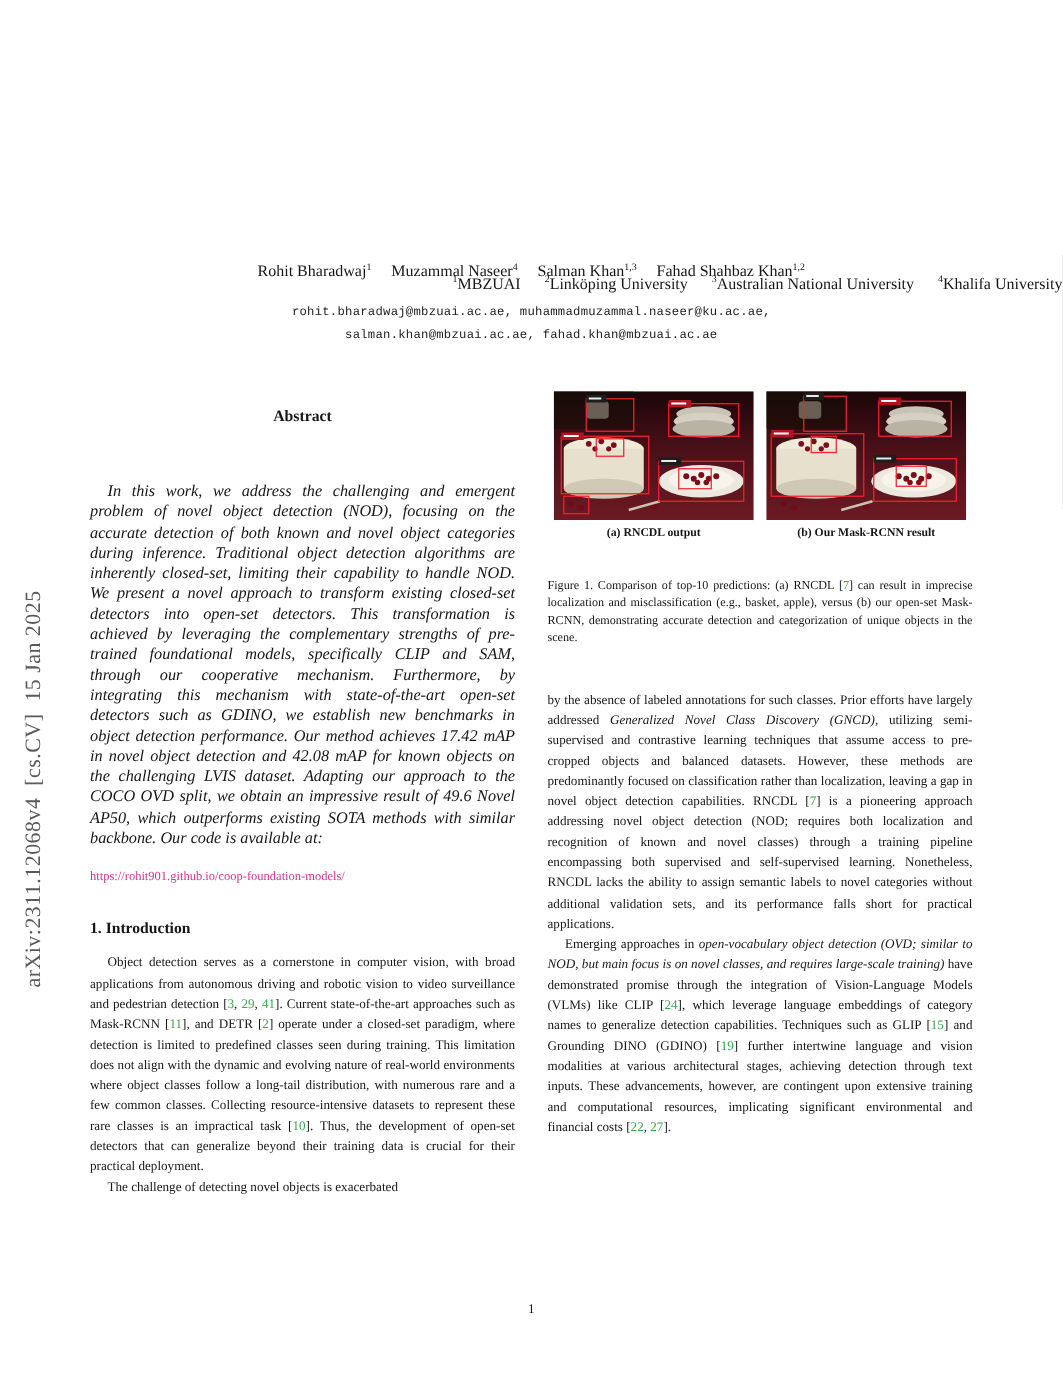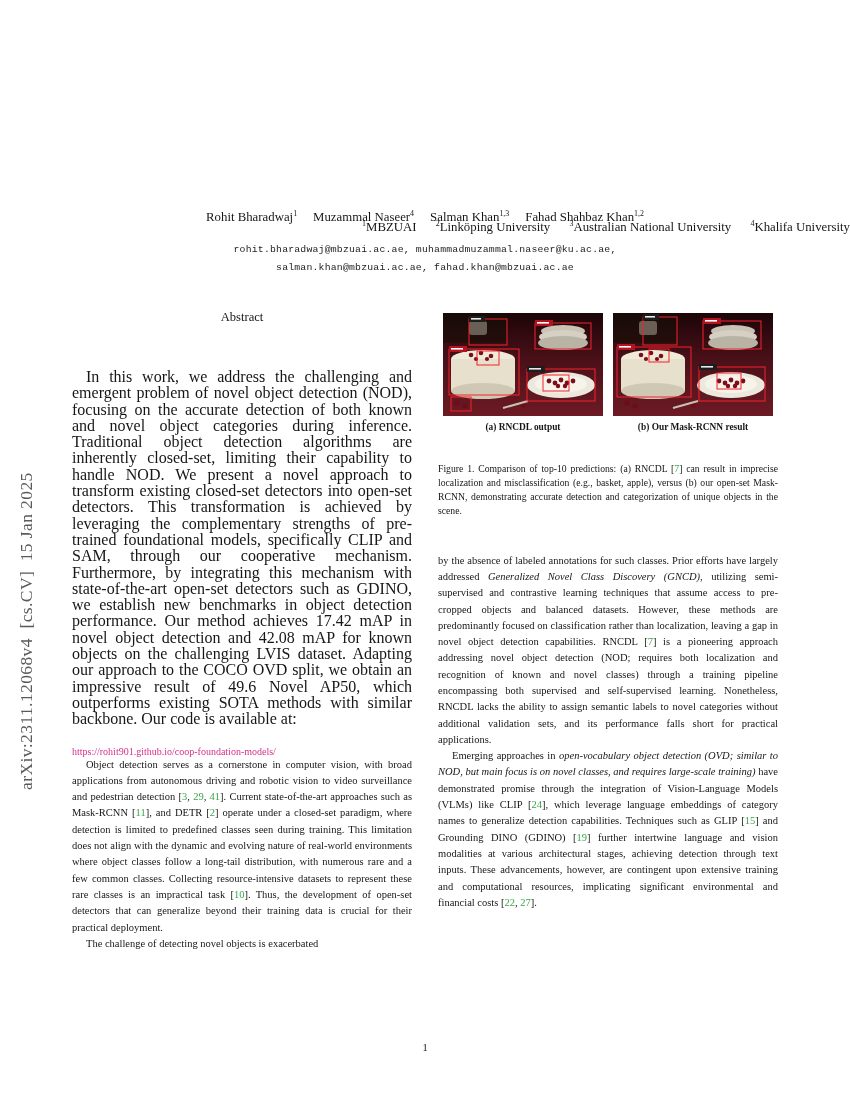--- a/index.html
+++ b/index.html
@@ -37,27 +37,27 @@
   .email1 { top:244px; }
   .email2 { top:262px; }
 
   .columns {
     position:absolute; top:308px; left:72px; width:706px;
     display:flex; gap:26px;
   }
   .col { width:340px; }
 
   .abstract-heading {
-    text-align:center; font-weight:normal; font-size:12.6px; margin:2px 0 14px 0;
+    text-align:center; font-weight:bold; font-size:12.6px; margin:18px 0 14px 0;
   }
   .body-par {
     font-size:10.5px; line-height:16.3px; text-align:justify;
     color:#161616;
   }
-  .abs-par { font-size:16px;margin-top:44px; }
+  .abs-par { font-style:italic; font-size:13px;margin-top:44px; }
   .indent { text-indent:14px; }
   .abs-link {
     font-size:10px; margin-top:18px;
     color:var(--link,#d62e8d); word-break:break-all;
   }
   .abs-link a { color:inherit; text-decoration:none; }
   .section-heading {
     font-weight:bold; font-size:12.5px; margin:28px 0 13px 0;
   }
   .cite { color:var(--cite,#3aa648); }
@@ -95,20 +95,21 @@
 
   <div class="columns">
 
     <div class="col">
       <div class="abstract-heading">Abstract</div>
       <p class="body-par abs-par indent"><span>In this work, we address the challenging and emergent problem of novel object detection (NOD), focusing on the accurate detection of both known and novel object categories during inference. Traditional object detection algorithms are inherently closed-set, limiting their capability to handle NOD. We present a novel approach to transform existing closed-set detectors into open-set detectors. This transformation is achieved by leveraging the complementary strengths of pre-trained foundational models, specifically CLIP and SAM, through our cooperative mechanism. Furthermore, by integrating this mechanism with state-of-the-art open-set detectors such as GDINO, we establish new benchmarks in object detection performance. Our method achieves 17.42 mAP in novel object detection and 42.08 mAP for known objects on the challenging LVIS dataset. Adapting our approach to the COCO OVD split, we obtain an impressive result of 49.6 Novel AP50, which outperforms existing SOTA methods with similar backbone. Our code is available at:</span></p>
       <div class="abs-link">
         <a href="#">https://rohit901.github.io/coop-foundation-models/</a>
       </div>
 
+      <div class="section-heading">1. Introduction</div>
       <p class="body-par indent"><span>Object detection serves as a cornerstone in computer vision, with broad applications from autonomous driving and robotic vision to video surveillance and pedestrian detection [</span><span class="cite">3</span><span>, </span><span class="cite">29</span><span>, </span><span class="cite">41</span><span>]. Current state-of-the-art approaches such as Mask-RCNN [</span><span class="cite">11</span><span>], and DETR [</span><span class="cite">2</span><span>] operate under a closed-set paradigm, where detection is limited to predefined classes seen during training. This limitation does not align with the dynamic and evolving nature of real-world environments where object classes follow a long-tail distribution, with numerous rare and a few common classes. Collecting resource-intensive datasets to represent these rare classes is an impractical task [</span><span class="cite">10</span><span>]. Thus, the development of open-set detectors that can generalize beyond their training data is crucial for their practical deployment.</span></p>
       <p class="body-par indent"><span>The challenge of detecting novel objects is exacerbated</span></p>
     </div>
 
     <div class="col">
       <div class="figure-block">
         <div class="fig-images">
 
           <svg class="fig-img" viewBox="0 0 160 103" xmlns="http://www.w3.org/2000/svg">
             <defs>

